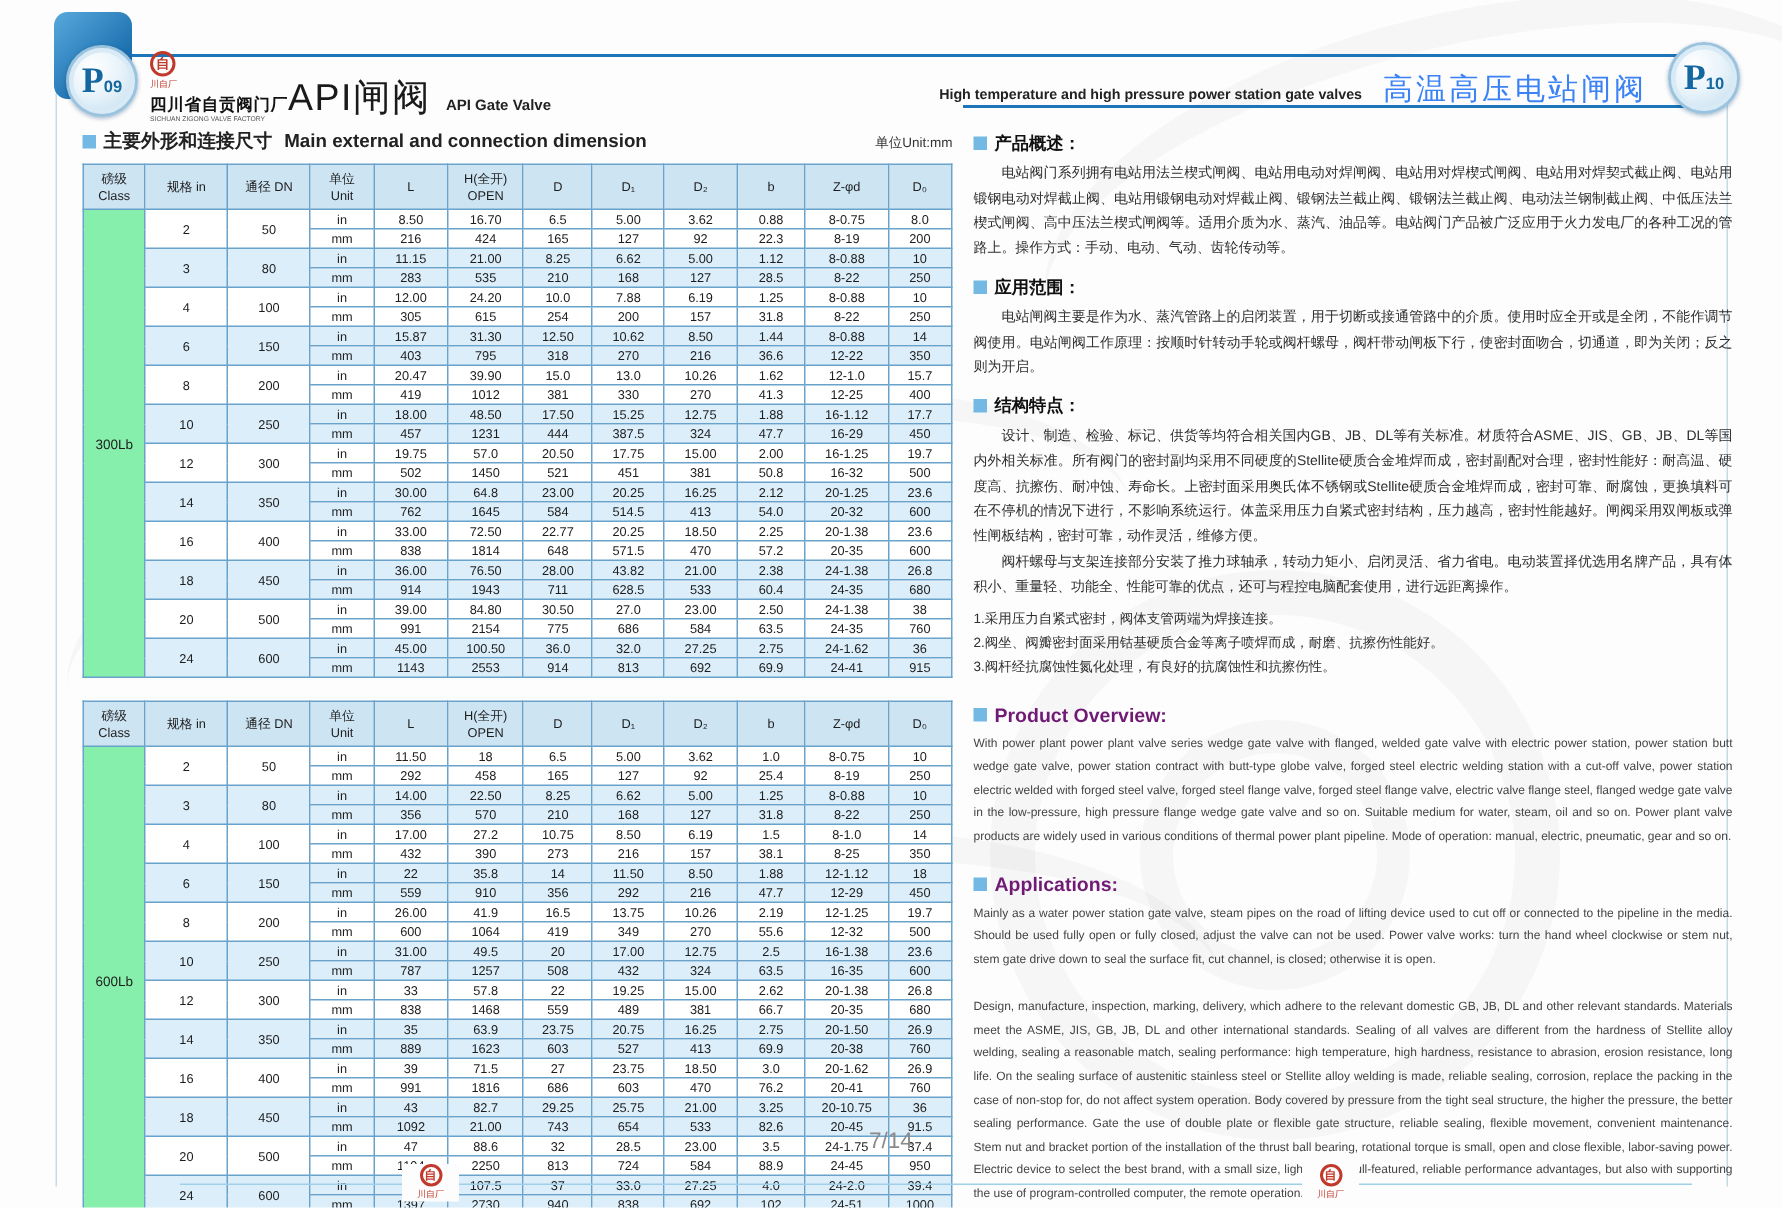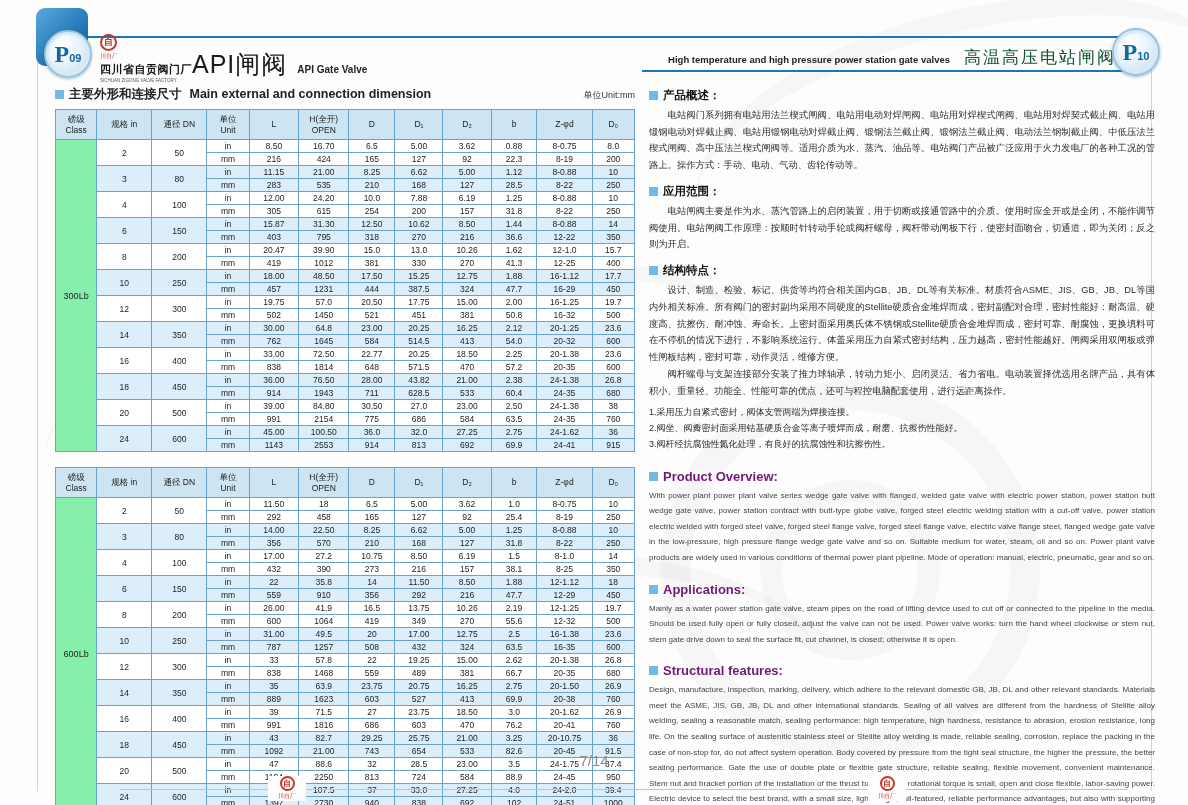--- a/index.html
+++ b/index.html
@@ -38,23 +38,23 @@
   .p-badge .pn { font-size:11px; font-weight:bold; margin-top:8px; }
   .brand { position:absolute; left:100px; top:34px; z-index:2; }
   .emblem { width:17px; height:17px; border:2px solid #c0392b; border-radius:50%; color:#c0392b;
             font-size:9px; line-height:13px; text-align:center; font-weight:bold; }
   .brand-small { color:#c0392b; font-size:6px; margin-top:1px; }
   .company-cn { font-size:11px; font-weight:bold; color:#111; margin-top:1px; letter-spacing:.5px; }
   .company-en { font-size:5px; color:#555; transform:scale(.9); transform-origin:left; }
   .prod-title { position:absolute; left:192px; top:48px; z-index:2; display:flex; align-items:baseline; gap:10px; }
   .prod-title .cn { font-size:25px; color:#1a1a1a; letter-spacing:1px; }
   .prod-title .en { font-size:10px; font-weight:bold; color:#222; }
-  .hdr-right { position:absolute; right:72px; top:46px; z-index:2; display:flex; align-items:baseline; gap:14px; }
+  .hdr-right { position:absolute; right:90px; top:46px; z-index:2; display:flex; align-items:baseline; gap:14px; }
   .hdr-right .en { font-size:9.5px; font-weight:bold; color:#222; }
-  .hdr-right .cn { font-size:17px; color:#14532d; letter-spacing:2px; }
+  .hdr-right .cn { font-size:20px; color:#3b82f6; letter-spacing:2px; }
 
   
   .main { position:absolute; left:55px; top:86px; width:1100px; z-index:1; display:flex; gap:14px; }
   .left-col { width:580px; flex:none; }
   .right-col { width:506px; flex:none; padding-top:2px; }
 
   
   .sec-title-row { display:flex; align-items:baseline; margin-bottom:6px; }
   .sq { display:inline-block; width:9px; height:9px; background:#74b9e4; margin-right:5px; flex:none; align-self:center; }
   .sec-title-row .t-cn { font-size:12.5px; font-weight:bold; }
@@ -838,24 +838,20 @@
 
     <div class="rsec gap-lg">
       <div class="rhead-en">
         <span class="sq"></span>
         <span>Applications:</span>
       </div>
       <p class="p-en">Mainly as a water power station gate valve, steam pipes on the road of lifting device used to cut off or connected to the pipeline in the media. Should be used fully open or fully closed, adjust the valve can not be used. Power valve works: turn the hand wheel clockwise or stem nut, stem gate drive down to seal the surface fit, cut channel, is closed; otherwise it is open.</p>
     </div>
 
     <div class="rsec">
-      <div class="rhead-en">
-        <span class="sq"></span>
-        <span>Structural features:</span>
-      </div>
       <p class="p-en">Design, manufacture, inspection, marking, delivery, which adhere to the relevant domestic GB, JB, DL and other relevant standards. Materials meet the ASME, JIS, GB, JB, DL and other international standards. Sealing of all valves are different from the hardness of Stellite alloy welding, sealing a reasonable match, sealing performance: high temperature, high hardness, resistance to abrasion, erosion resistance, long life. On the sealing surface of austenitic stainless steel or Stellite alloy welding is made, reliable sealing, corrosion, replace the packing in the case of non-stop for, do not affect system operation. Body covered by pressure from the tight seal structure, the higher the pressure, the better sealing performance. Gate the use of double plate or flexible gate structure, reliable sealing, flexible movement, convenient maintenance. Stem nut and bracket portion of the installation of the thrust ball bearing, rotational torque is small, open and close flexible, labor-saving power. Electric device to select the best brand, with a small size, light weight, full-featured, reliable performance advantages, but also with supporting the use of program-controlled computer, the remote operation.</p>
     </div>
 
   </div>
 </div>
 
 <div class="page-num">7/14</div>
 <div class="foot-line"></div>
 <div class="foot-logo fl-1">
   <div class="emblem">自</div>

